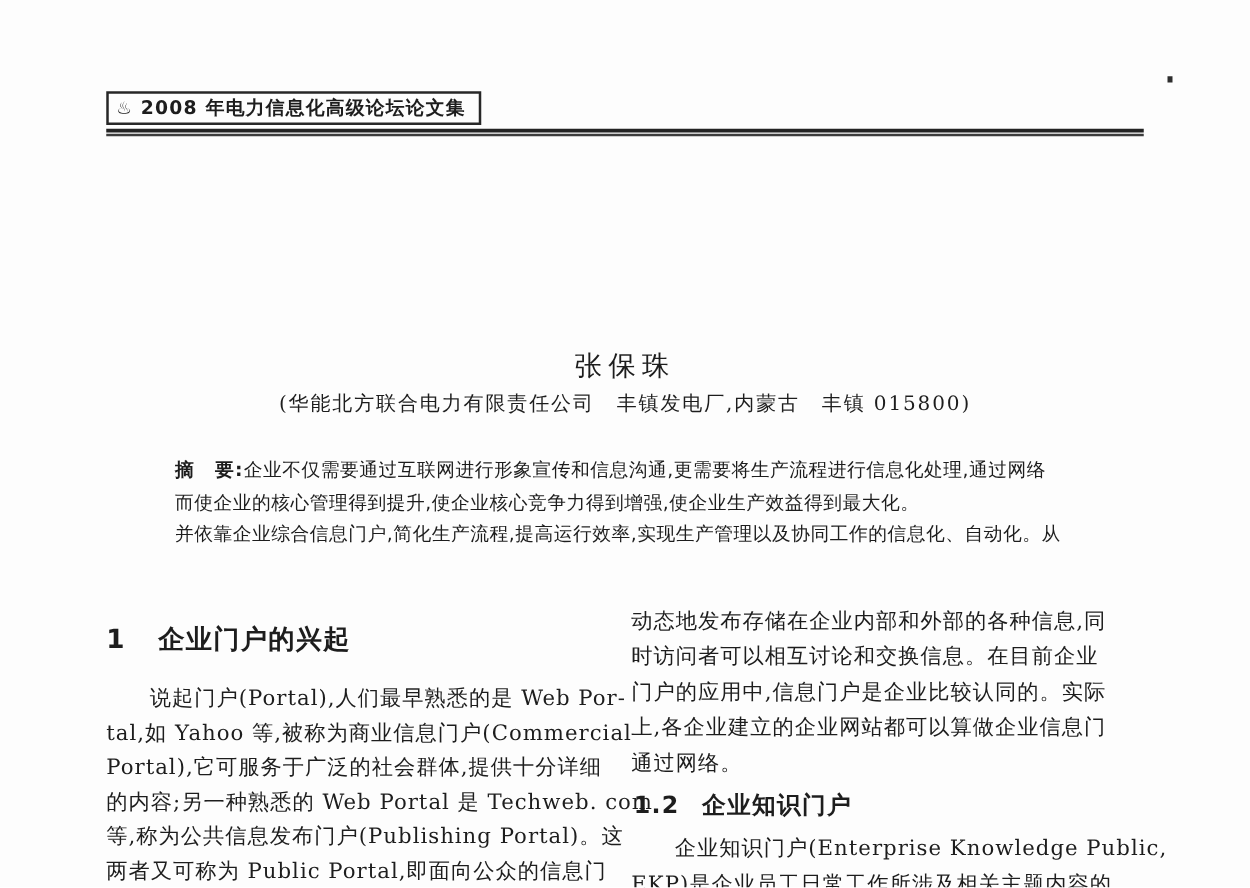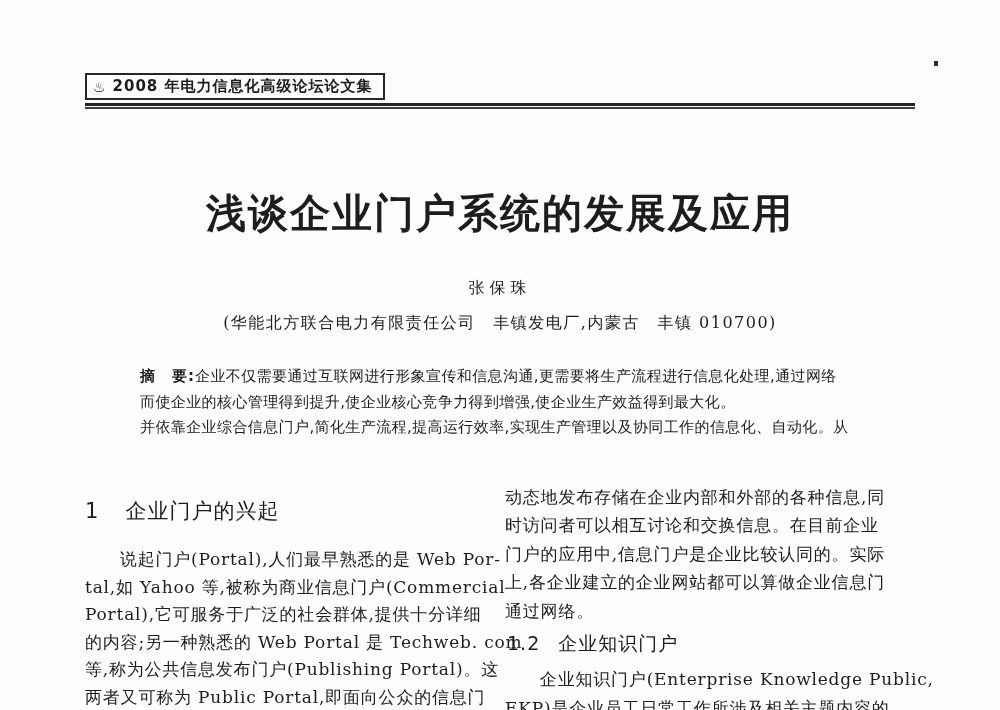--- a/index.html
+++ b/index.html
@@ -29,35 +29,35 @@
   }
 
   .speck { position:absolute; left:934px; top:61px; width:4px; height:5px; background:#2e2e2e; }
 
   .paper-title {
     position:absolute; left:0; top:186px; width:100%;
     text-align:center; font-size:40px; font-weight:bold; letter-spacing:2px;
   }
   .author {
     position:absolute; left:0; top:278px; width:100%;
-    text-align:center; font-size:16px; letter-spacing:5px;
+    text-align:center; font-size:22px; letter-spacing:5px;
   }
   .affiliation {
     position:absolute; left:0; top:313px; width:100%;
     text-align:center; font-size:16px; letter-spacing:1.5px;
   }
 
   .abstract {
     position:absolute; left:140px; top:364px; width:752px;
     font-size:15px; line-height:25.5px; letter-spacing:0.4px;
   }
   .abstract b { letter-spacing:1px; }
 
   .sec-heading {
-    position:absolute; font-weight:normal; letter-spacing:1px;
+    position:absolute; font-weight:bold; letter-spacing:1px;
   }
   #sec1 { left:85px; top:497px; font-size:21px; }
   #sec1 .sec-num { margin-right:26px; }
   #sec12 { left:507px; top:631px; font-size:19px; }
   #sec12 .sec-num { margin-right:18px; }
 
   .col-line {
     white-space:nowrap; font-size:17px; letter-spacing:0.8px;
   }
   #left-col { position:absolute; left:85px; top:546px; width:413px; line-height:27.5px; }
@@ -70,23 +70,22 @@
 
 <div id="page">
 
   <div class="header-badge sans">
     <span class="hot-icon">♨</span>
     <span>2008 年电力信息化高级论坛论文集</span>
   </div>
   <div class="header-rule"></div>
   <div class="speck"></div>
 
-  <div class="paper-title">浅谈企业门户系统的发展及应用</div>
   <div class="author">张保珠</div>
-  <div class="affiliation">(华能北方联合电力有限责任公司　丰镇发电厂,内蒙古　丰镇 010700)</div>
+  <div class="affiliation">(华能北方联合电力有限责任公司　丰镇发电厂,内蒙古　丰镇 015800)</div>
 
   <div class="abstract sans">
     <div><b>摘　要:</b><span>企业不仅需要通过互联网进行形象宣传和信息沟通,更需要将生产流程进行信息化处理,通过网络</span></div>
     <div>而使企业的核心管理得到提升,使企业核心竞争力得到增强,使企业生产效益得到最大化。</div>
     <div>并依靠企业综合信息门户,简化生产流程,提高运行效率,实现生产管理以及协同工作的信息化、自动化。从</div>
   </div>
 
   <div id="sec1" class="sec-heading sans">
     <span class="sec-num">1</span><span>企业门户的兴起</span>
   </div>

